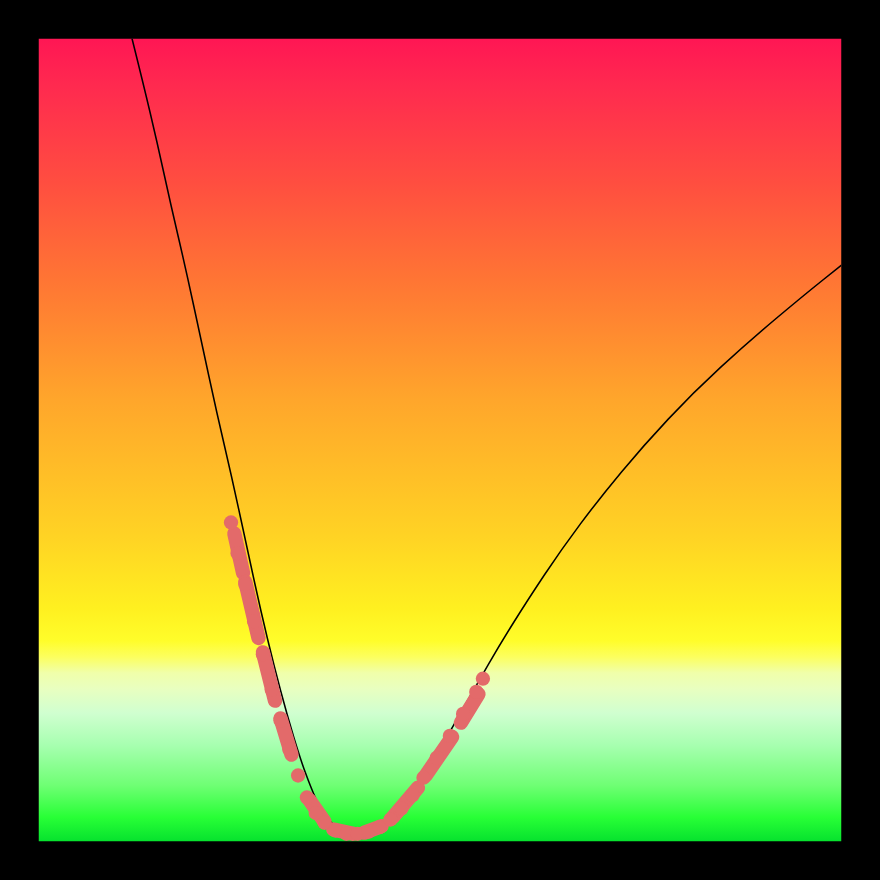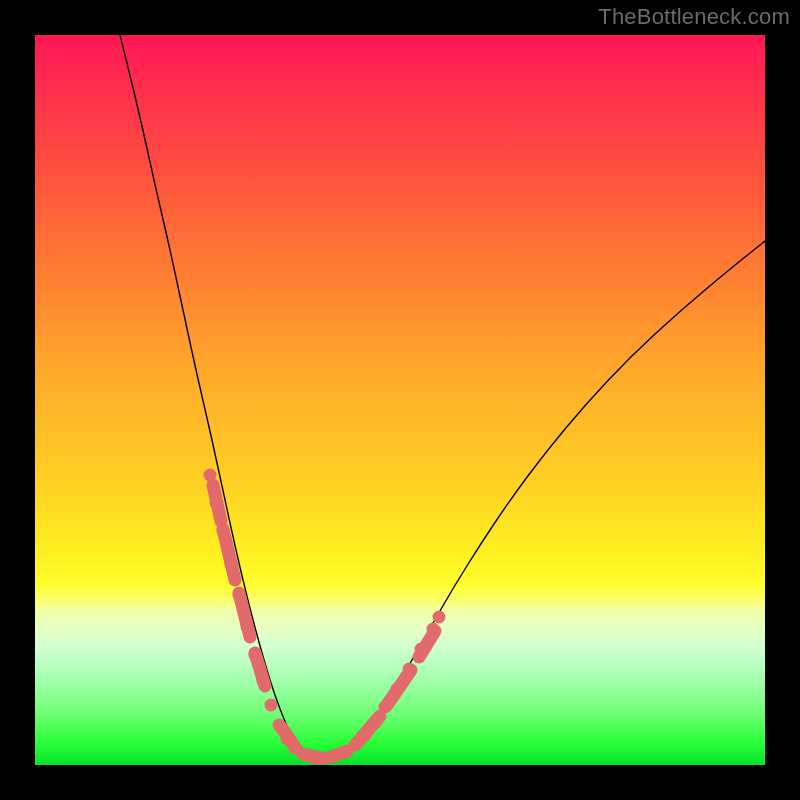--- a/index.html
+++ b/index.html
@@ -79,21 +79,20 @@
     stroke: #e36a6a;
     stroke-width: 13;
     stroke-linecap: round;
   }
 </style>
 </head>
 <body>
 
 <div class="outer">
 
-  <div class="watermark">TheBottleneck.com</div>
 
   <div class="plot-frame">
     <div class="gradient-bg"></div>
 
     <svg class="overlay" viewBox="0 0 730 730">
       <path id="main-curve" class="curve" d="M 85 0 Q 95 40 101.5 67.5 Q 108 95 114 122.5 Q 120 150 127 180 Q 134 210 141 242.5 Q 148 275 155 307.5 Q 162 340 169 370 Q 176 400 183 432.5 Q 190 465 196 492.5 Q 202 520 208 545 Q 214 570 220 592.5 Q 226 615 232 635 Q 238 655 243 668.5 Q 248 682 252 691 Q 256 700 260 705.5 Q 264 711 268 714.5 Q 272 718 277 720 Q 282 722 287 722.5 Q 292 723 296 722.5 Q 300 722 305 720 Q 310 718 315 714 Q 320 710 326 704 Q 332 698 338.5 689 Q 345 680 352.5 667.5 Q 360 655 369 639 Q 378 623 388 605.5 Q 398 588 409 569 Q 420 550 432.5 530 Q 445 510 460 487.5 Q 475 465 492.5 441.5 Q 510 418 530 394 Q 550 370 572.5 346 Q 595 322 620 299 Q 645 276 670 255 Q 695 234 712.5 220 T 730 206"></path>
       <g id="fat-segments">
           <path class="fat-seg" d="M 178 450 L 186 486"></path>
           <path class="fat-seg" d="M 188 494 L 200 545"></path>
           <path class="fat-seg" d="M 204 558 L 215 602"></path>

